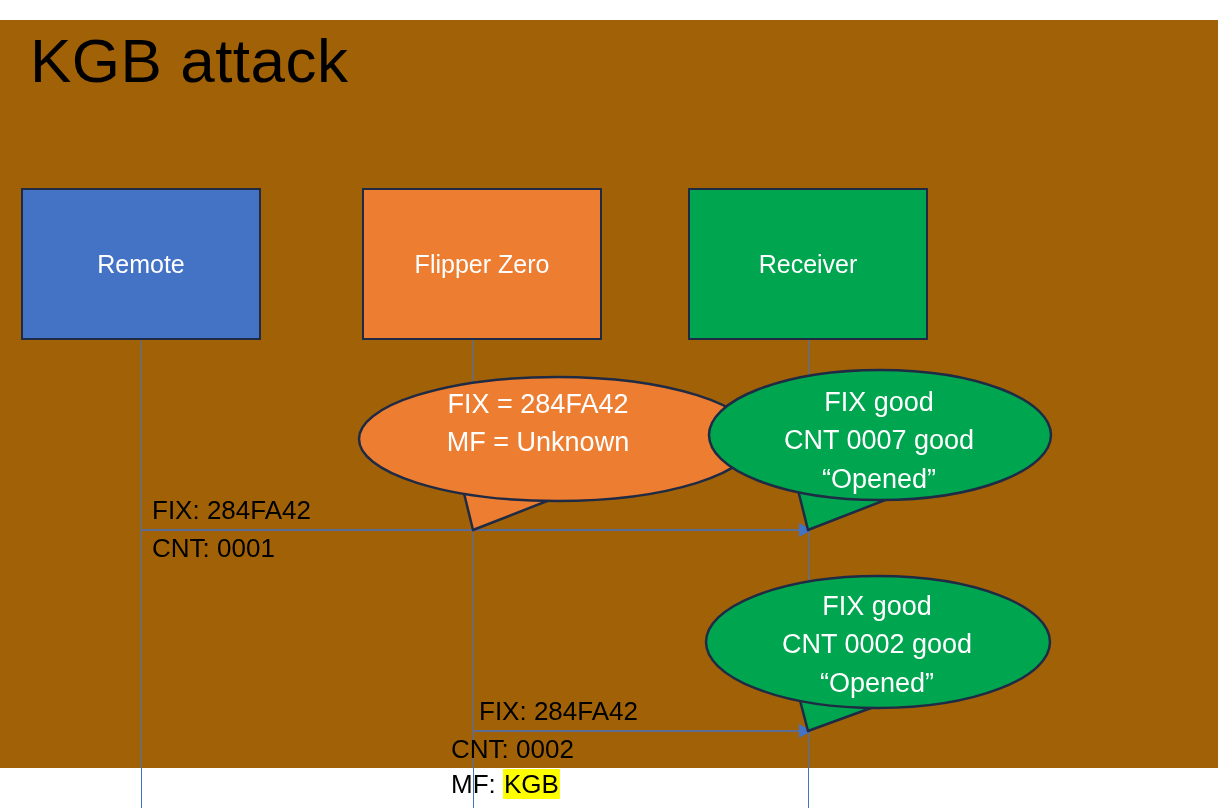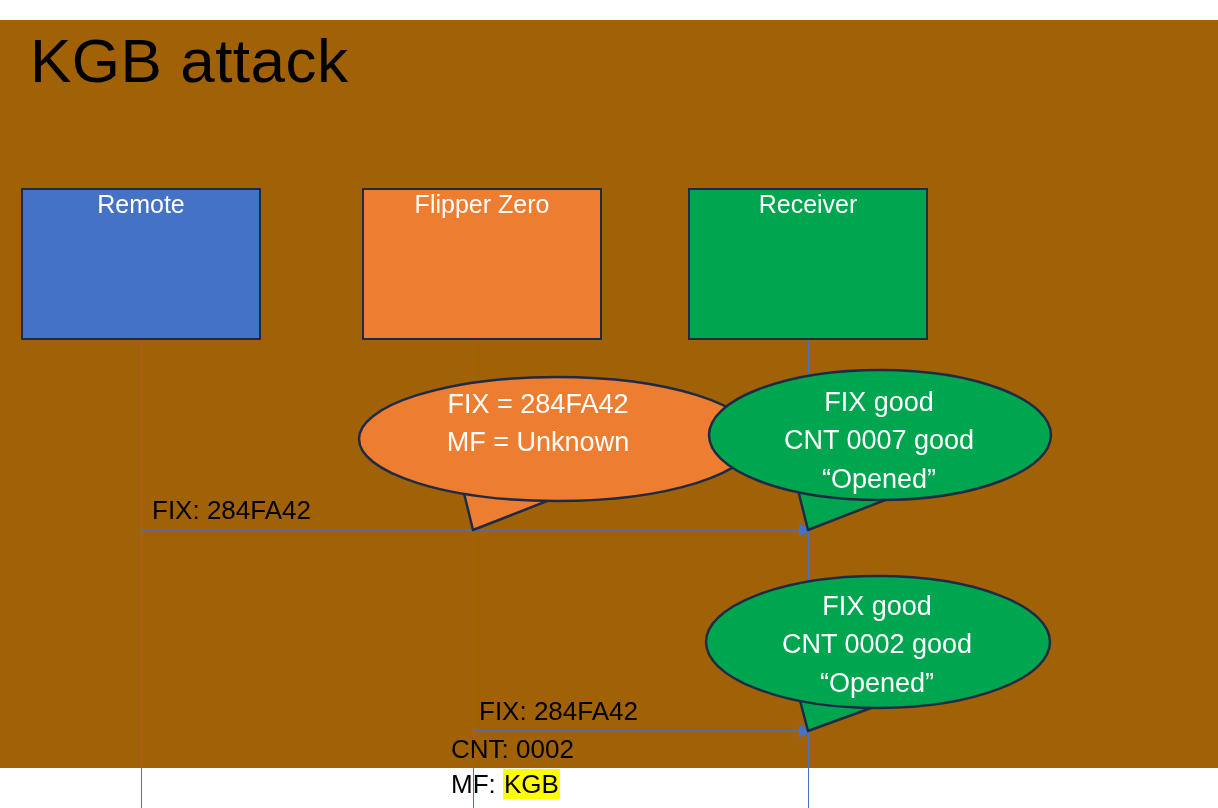--- a/index.html
+++ b/index.html
@@ -39,21 +39,21 @@
 
   
   .actor-box {
     position: absolute;
     top: 168px;
     width: 240px;
     height: 152px;
     border: 2px solid #1F2A44;
     box-sizing: border-box;
     display: flex;
-    align-items: flex-start;
+    align-items: center;
     justify-content: center;
   }
   .actor-label {
     color: #ffffff;
     font-size: 25px;
     font-weight: 400;
     white-space: nowrap;
   }
   #actor-remote  { left: 21px;  background: #4472C4; }
   #actor-flipper { left: 362px; background: #ED7D31; }
@@ -177,20 +177,21 @@
 
   <div class="bubble-text" id="bubble-recv2-text">
     <div>FIX good</div>
     <div>CNT 0002 good</div>
     <div>“Opened”</div>
   </div>
 
   <div class="msg-label msg-above" id="msg1-above">FIX: 284FA42</div>
 
   <div class="msg-label msg-below" id="msg1-below">
+    <div>CNT: 0001</div>
   </div>
 
   <div class="msg-label msg-above" id="msg2-above">FIX: 284FA42</div>
 
   <div class="msg-label msg-below" id="msg2-below">
     <div>CNT: 0002</div>
     <div><span>MF: </span><span class="hl">KGB</span></div>
   </div>
 
 </div>

